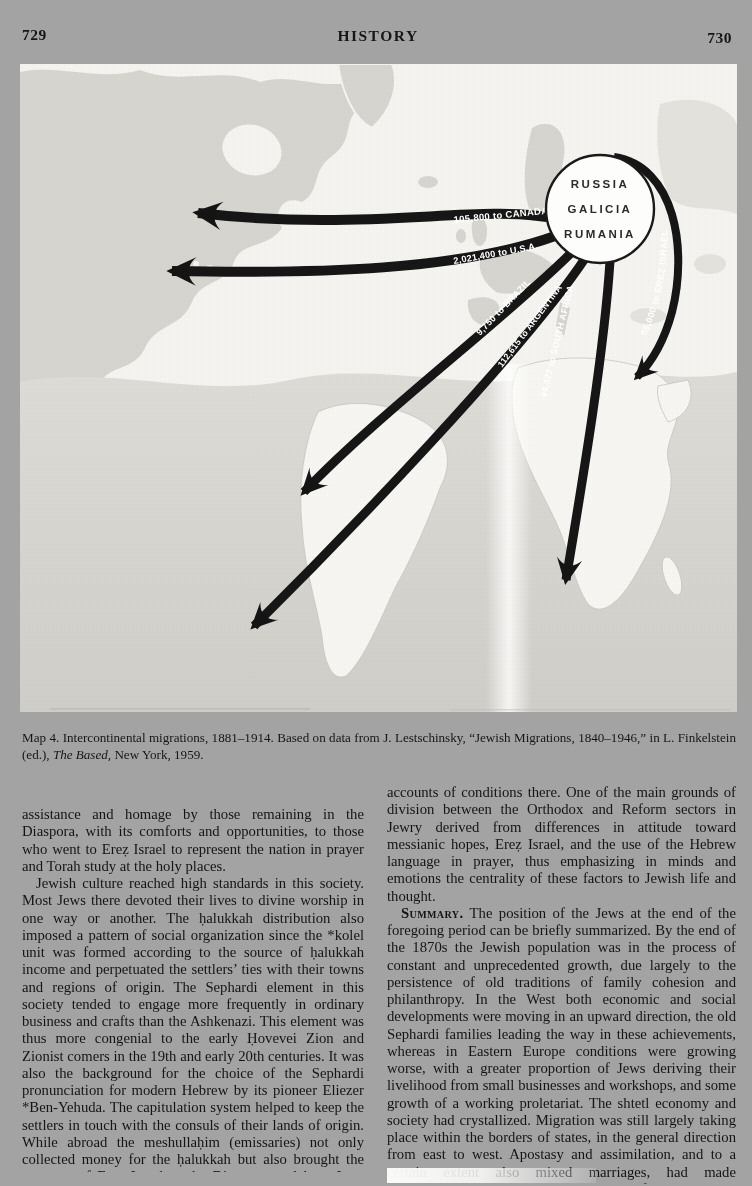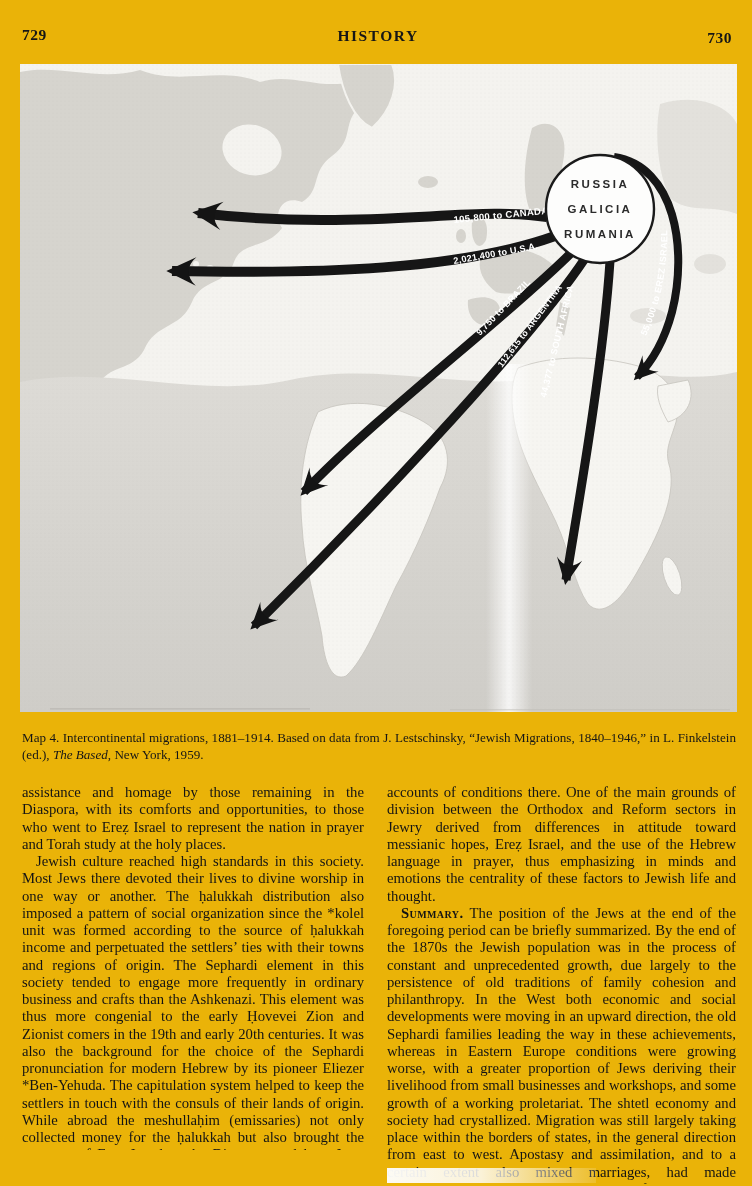--- a/index.html
+++ b/index.html
@@ -1,38 +1,38 @@
 <!DOCTYPE html>
 <html><head>
 <meta charset="utf-8">
 <style>
   html,body{margin:0;padding:0;background:#e8e8e8;}
   .page{
     position:relative;width:752px;height:1186px;margin:0 auto;
-    background:#eab308;color:#161616;overflow:hidden;
+    background:#a3a3a3;color:#161616;overflow:hidden;
     font-family:"Liberation Serif","DejaVu Serif",serif;
   }
   
   .hdr{position:absolute;top:26px;left:0;width:752px;height:22px;}
   .pn{position:absolute;font-size:15.5px;font-weight:bold;letter-spacing:.5px;}
   .pn-l{left:22px;top:0;}
   .pn-r{right:20px;top:3px;}
   .hdr-title{position:absolute;left:4px;right:0;text-align:center;top:1px;
     font-size:15.5px;font-weight:bold;letter-spacing:1.5px;}
   
   .map-wrap{position:absolute;left:20px;top:64px;width:717px;height:648px;}
   .map-wrap svg{display:block;}
   
   .caption{position:absolute;left:22px;top:717px;width:714px;
     font-size:13.1px;line-height:16.5px;text-align:justify;}
   .caption .it{font-style:italic;}
   
   .col{position:absolute;top:784px;font-size:14.7px;line-height:17.25px;
     text-align:justify;color:#141414;}
-  .col-left{left:22px;width:342px;height:366px;overflow:hidden;}
+  .col-left{left:22px;width:342px;height:366px;overflow:hidden;margin-top:22px;}
   .col-right{left:387px;width:349px;height:400px;overflow:hidden;}
   .para{margin:0;}
   .para.indent{text-indent:14px;}
   .it{}
   .sc{font-variant:small-caps;letter-spacing:.4px;font-weight:bold;}
   .smudge{position:absolute;left:0;bottom:1px;width:60%;height:15px;
     background:linear-gradient(90deg,rgba(253,253,252,.97) 0%,rgba(253,253,252,.85) 45%,rgba(253,253,252,.15) 100%);
     pointer-events:none;}
   .map-label{font-family:"Liberation Sans","DejaVu Sans",sans-serif;font-weight:bold;fill:#fff;}
   .origin-label{font-family:"Liberation Sans","DejaVu Sans",sans-serif;font-weight:bold;

